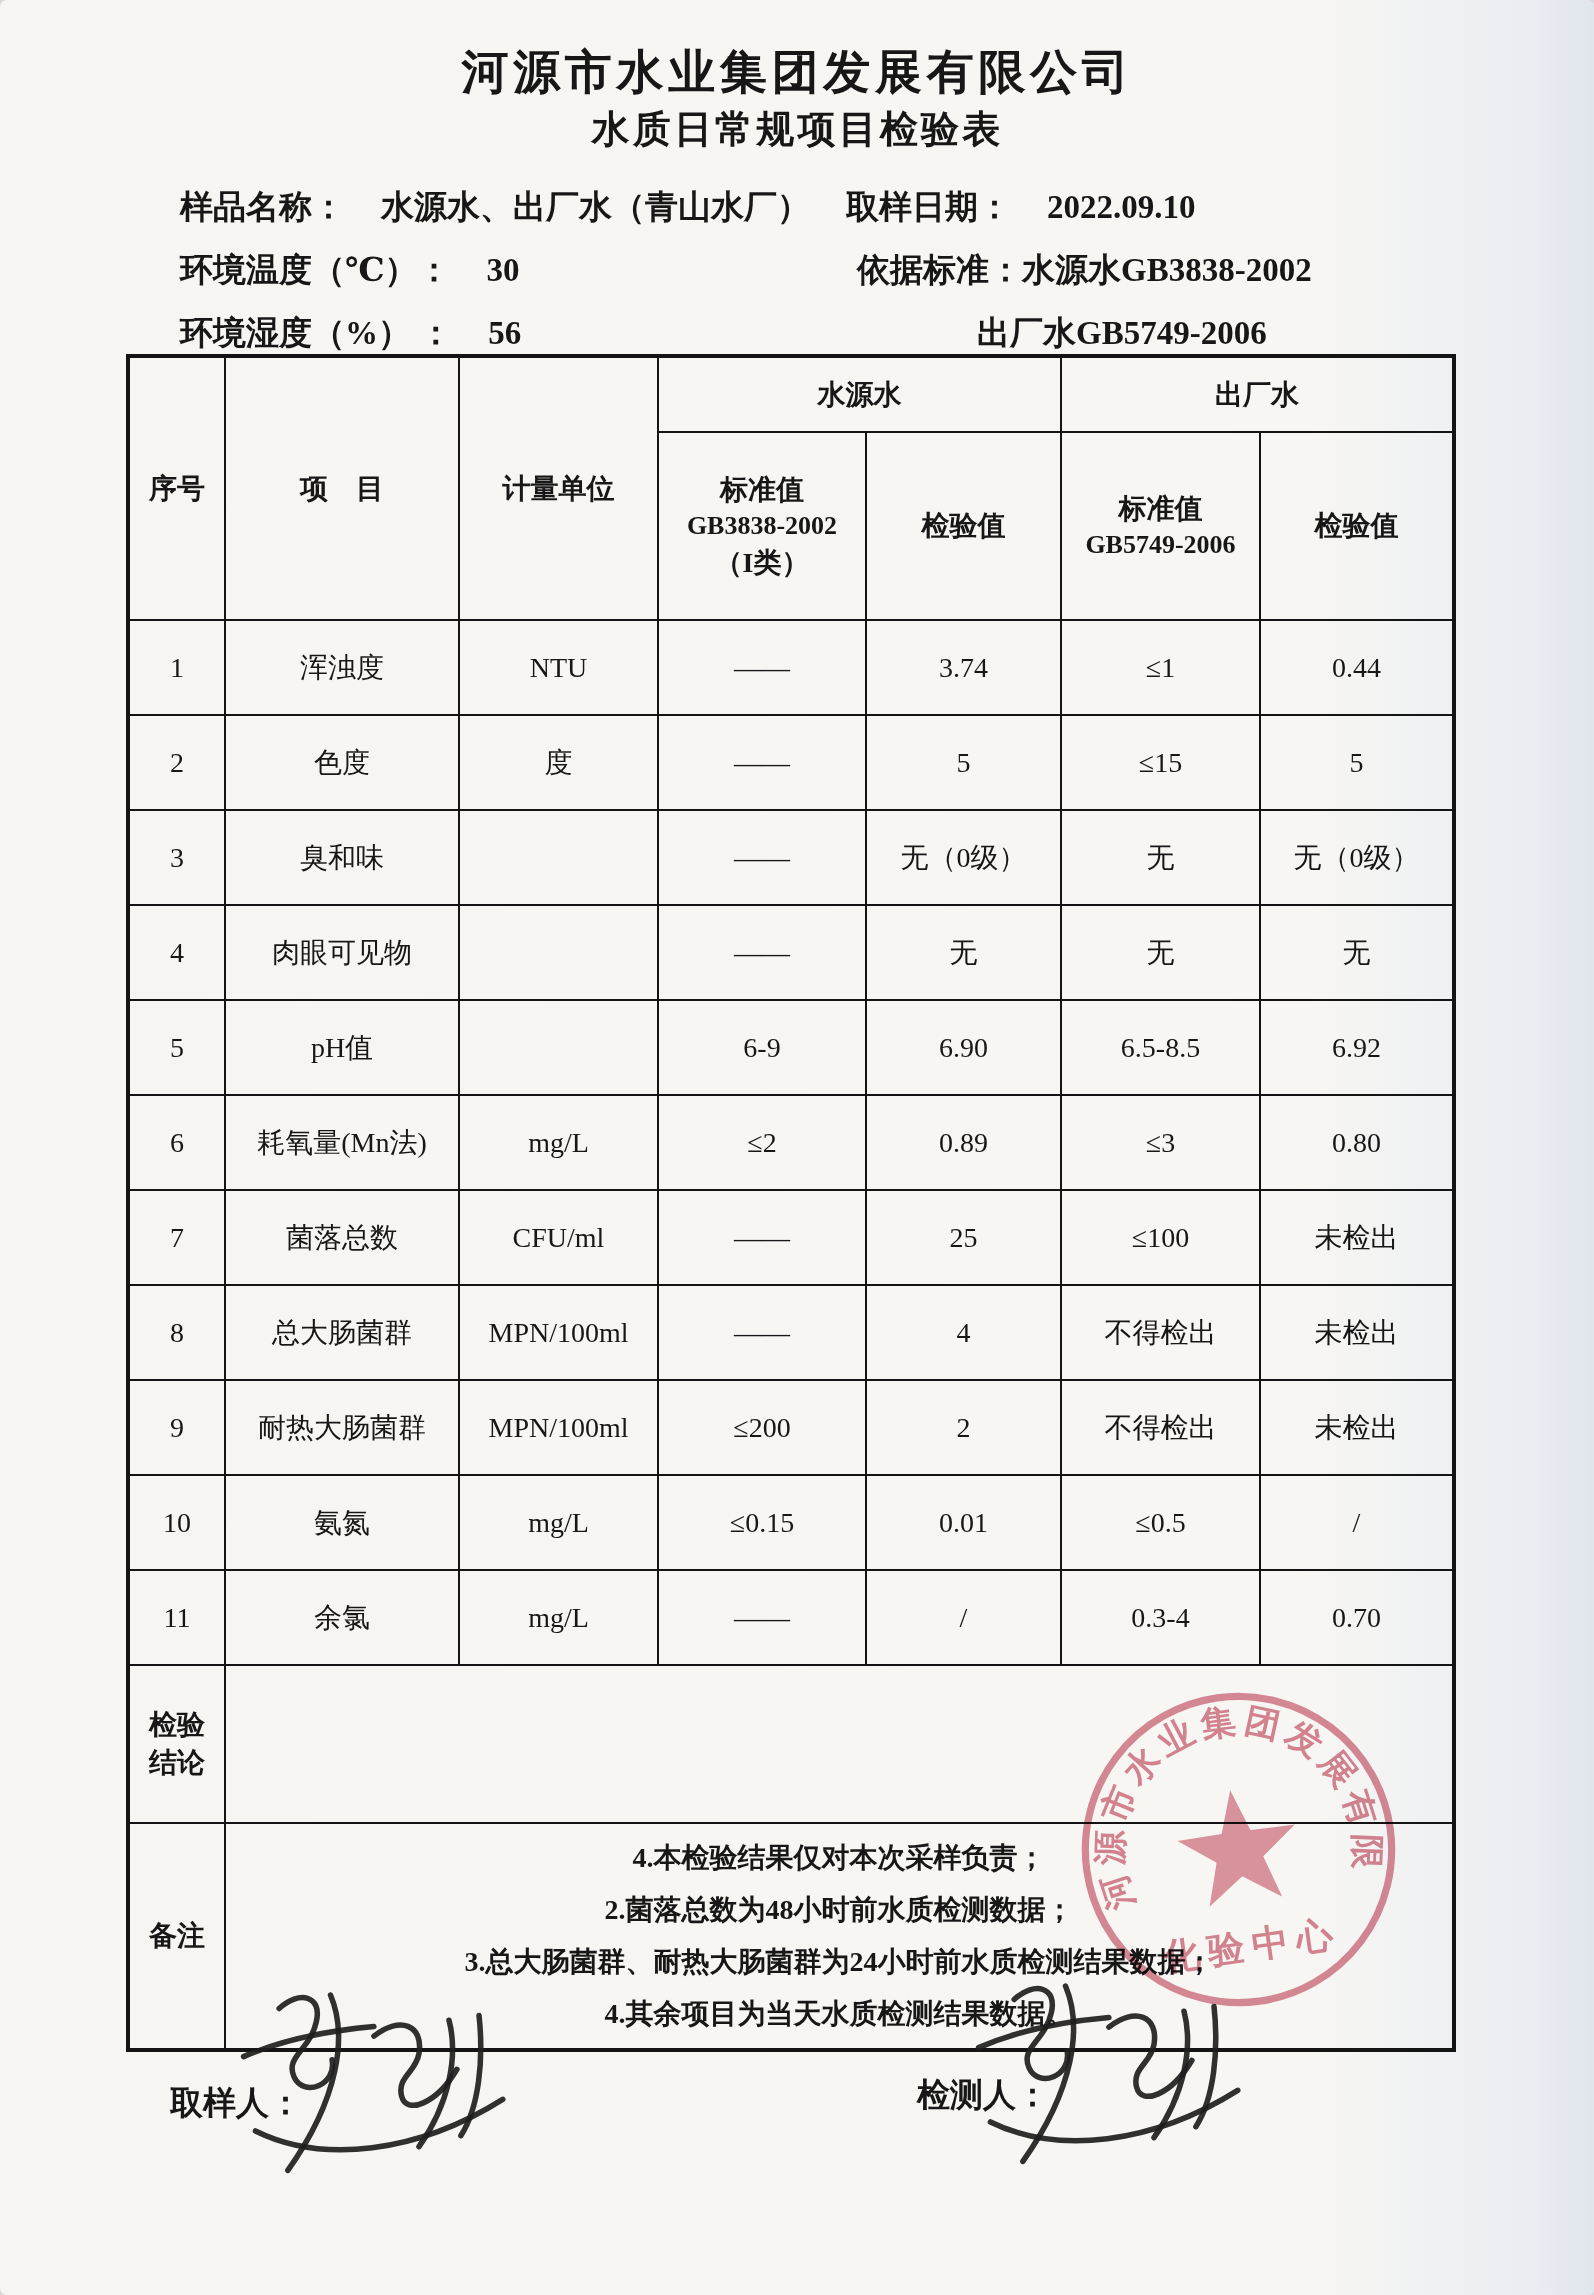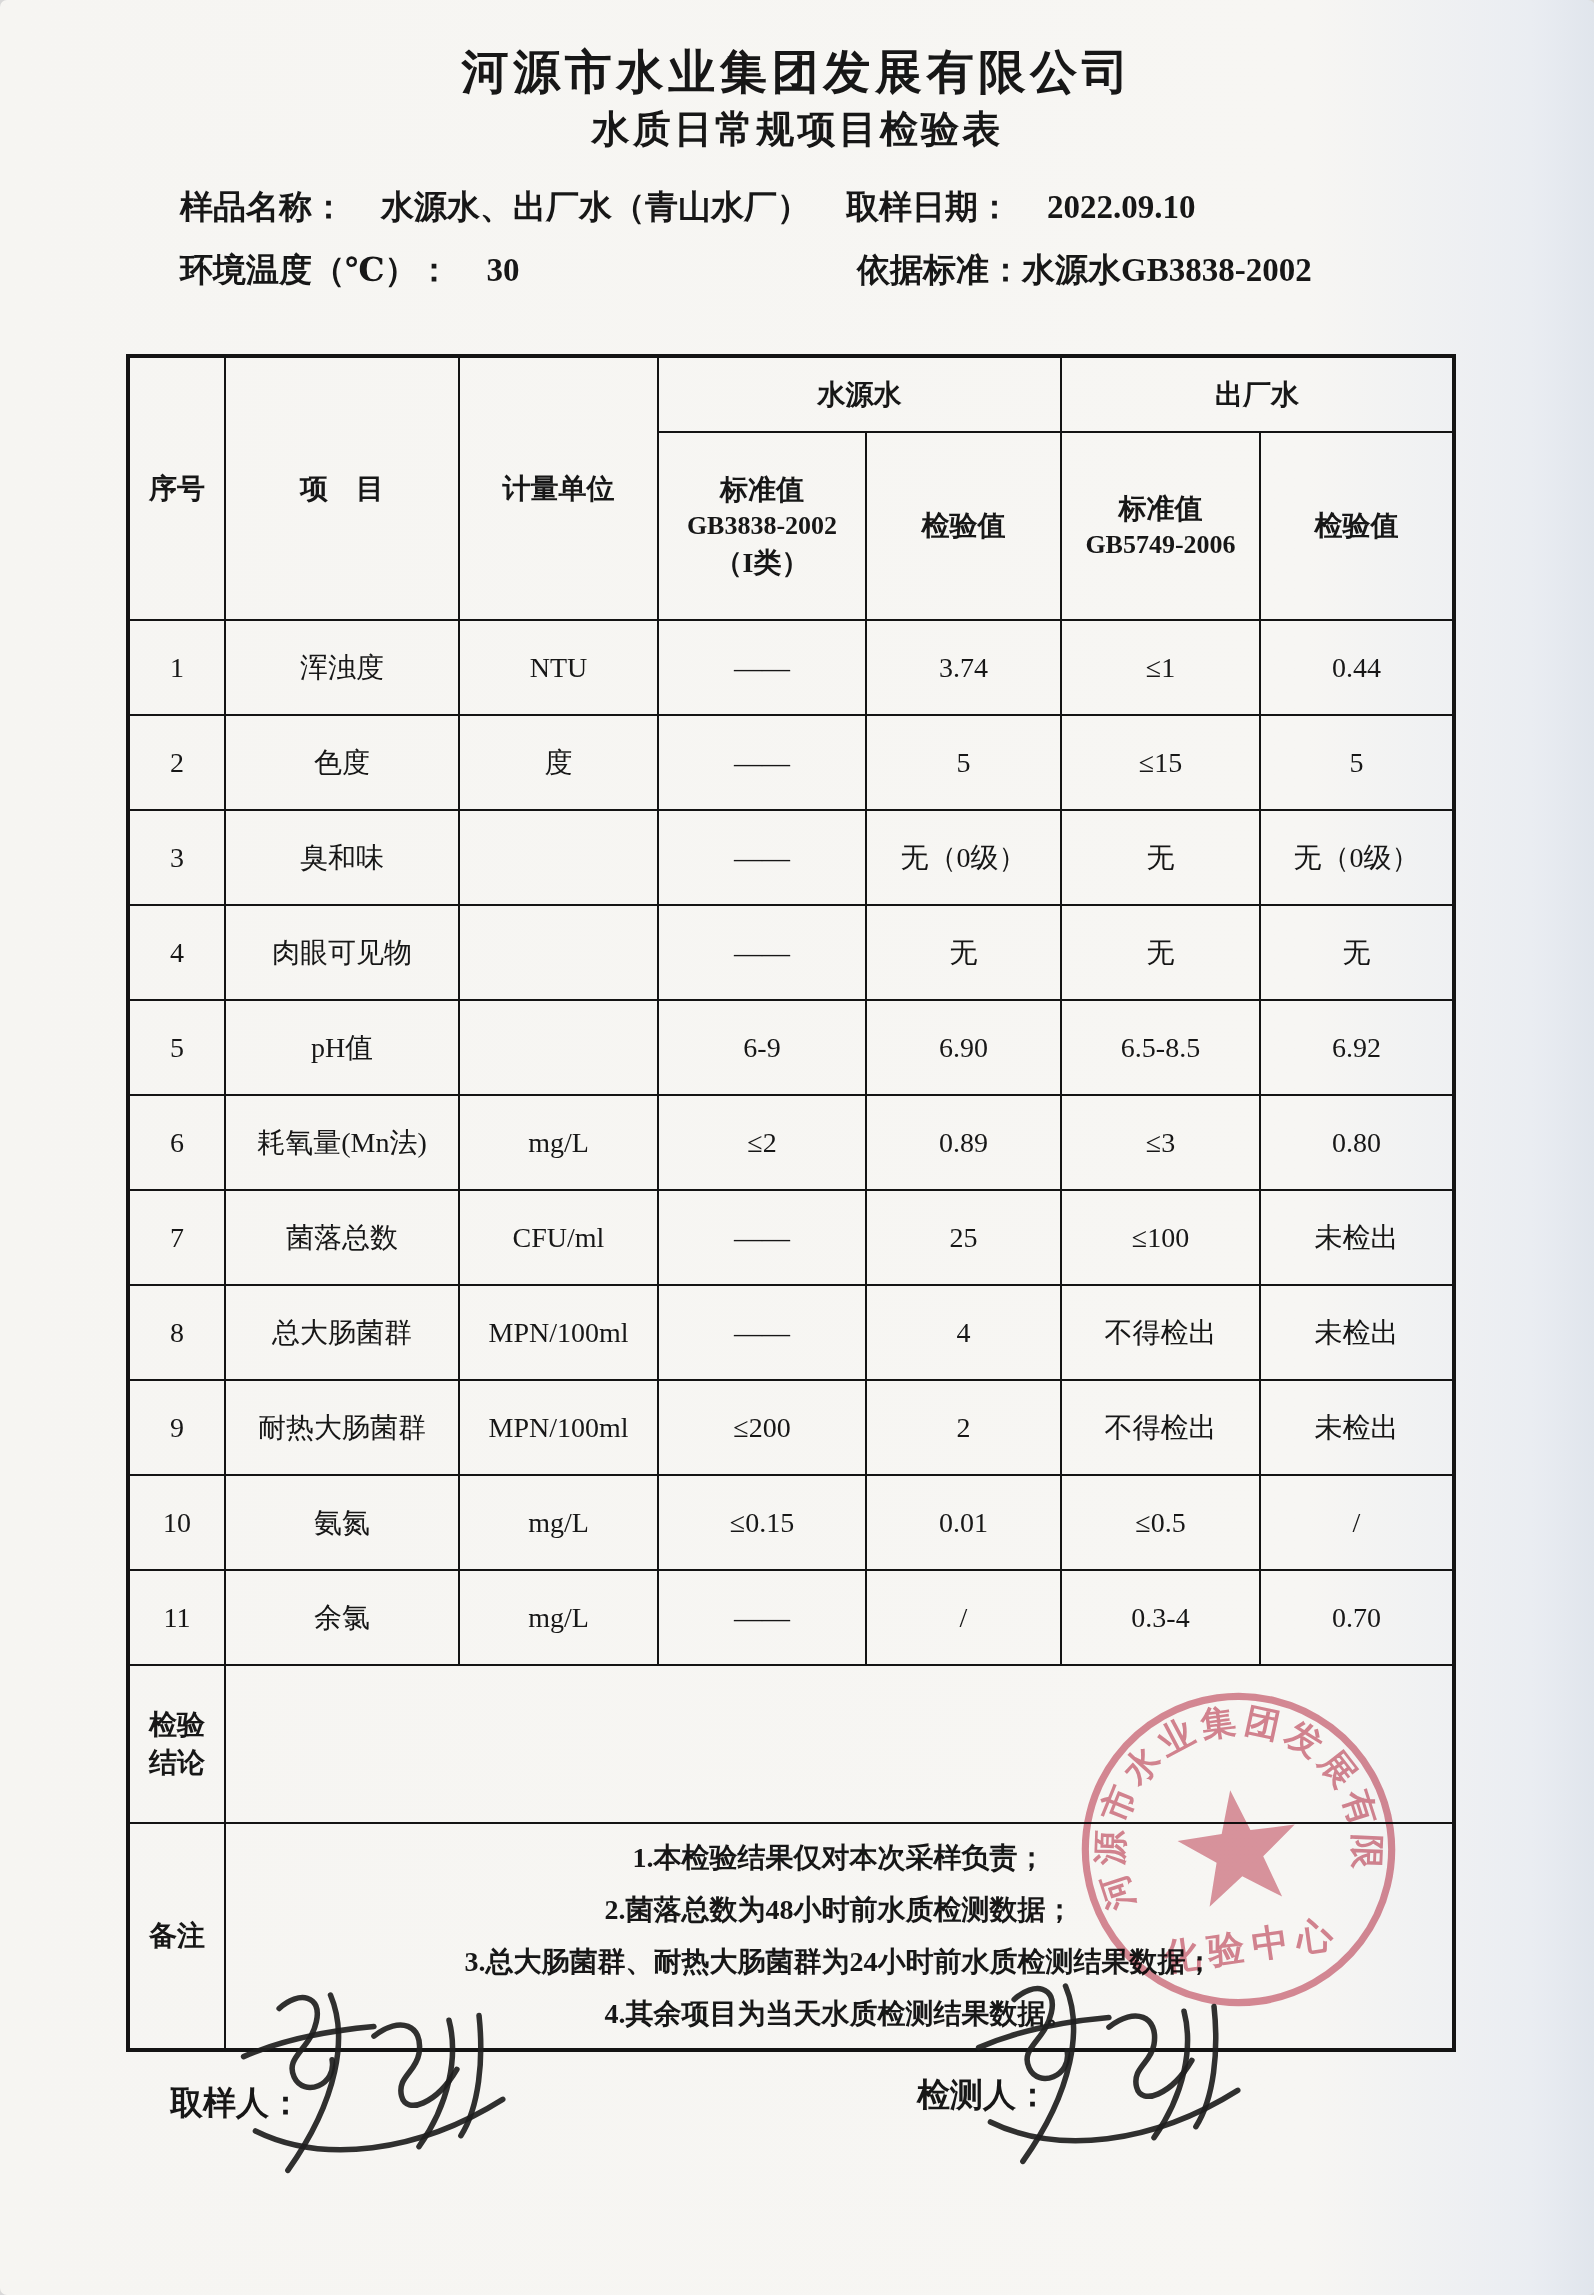--- a/index.html
+++ b/index.html
@@ -72,20 +72,24 @@
   <div class="title">河源市水业集团发展有限公司</div>
   <div class="subtitle">水质日常规项目检验表</div>
 
   <div class="info">
     <div class="info-line line1">
       <span>样品名称：</span><span class="gap"></span><span>水源水、出厂水（青山水厂）</span><span class="gap"></span><span>取样日期：</span><span class="gap"></span><span>2022.09.10</span>
     </div>
     <div class="info-line line2">
       <span>环境温度（℃）：</span><span class="gap"></span><span>30</span>
       <span class="right-part"><span>依据标准：</span><span>水源水GB3838-2002</span></span>
+    </div>
+    <div class="info-line line3">
+      <span>环境湿度（%） ：</span><span class="gap"></span><span>56</span>
+      <span class="right-part"><span>出厂水GB5749-2006</span></span>
     </div>
   </div>
 
   <table class="main">
     <colgroup>
       <col style="width:97px">
         <col style="width:234px">
         <col style="width:199px">
       <col style="width:208px">
         <col style="width:195px">
@@ -222,21 +226,21 @@
       <td class="concl-label">
         <div>检验</div>
         <div>结论</div>
       </td>
       <td colspan="6"></td>
     </tr>
 
     <tr class="remrow">
       <td style="font-weight:bold;">备注</td>
       <td colspan="6" class="rem-body">
-        <div class="rem-line">1.本检验结果仅对本次采样负责；</div>
+        <div class="rem-line">4.本检验结果仅对本次采样负责；</div>
         <div class="rem-line">2.菌落总数为48小时前水质检测数据；</div>
         <div class="rem-line">3.总大肠菌群、耐热大肠菌群为24小时前水质检测结果数据；</div>
         <div class="rem-line">4.其余项目为当天水质检测结果数据。</div>
       </td>
     </tr>
   </tbody>
     </table>
 
   <span class="footer-label sampler-label">取样人：</span>
   <span class="footer-label tester-label">检测人：</span>

